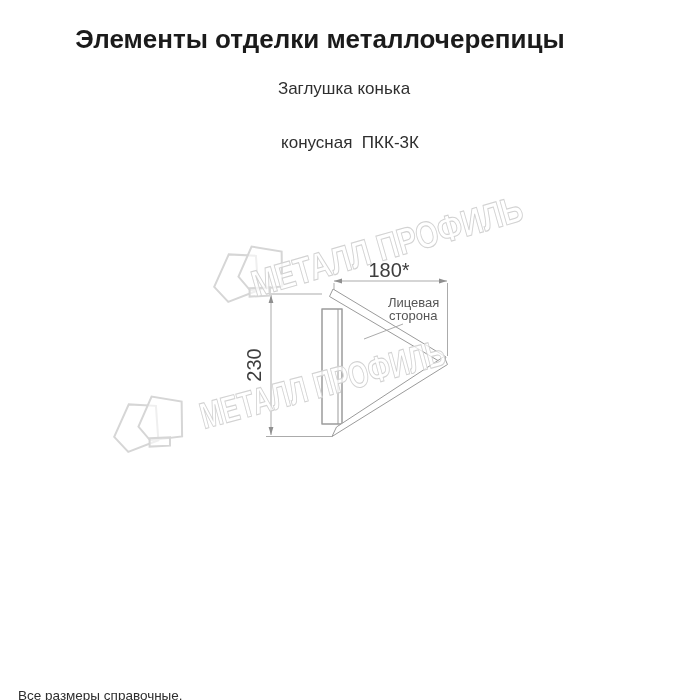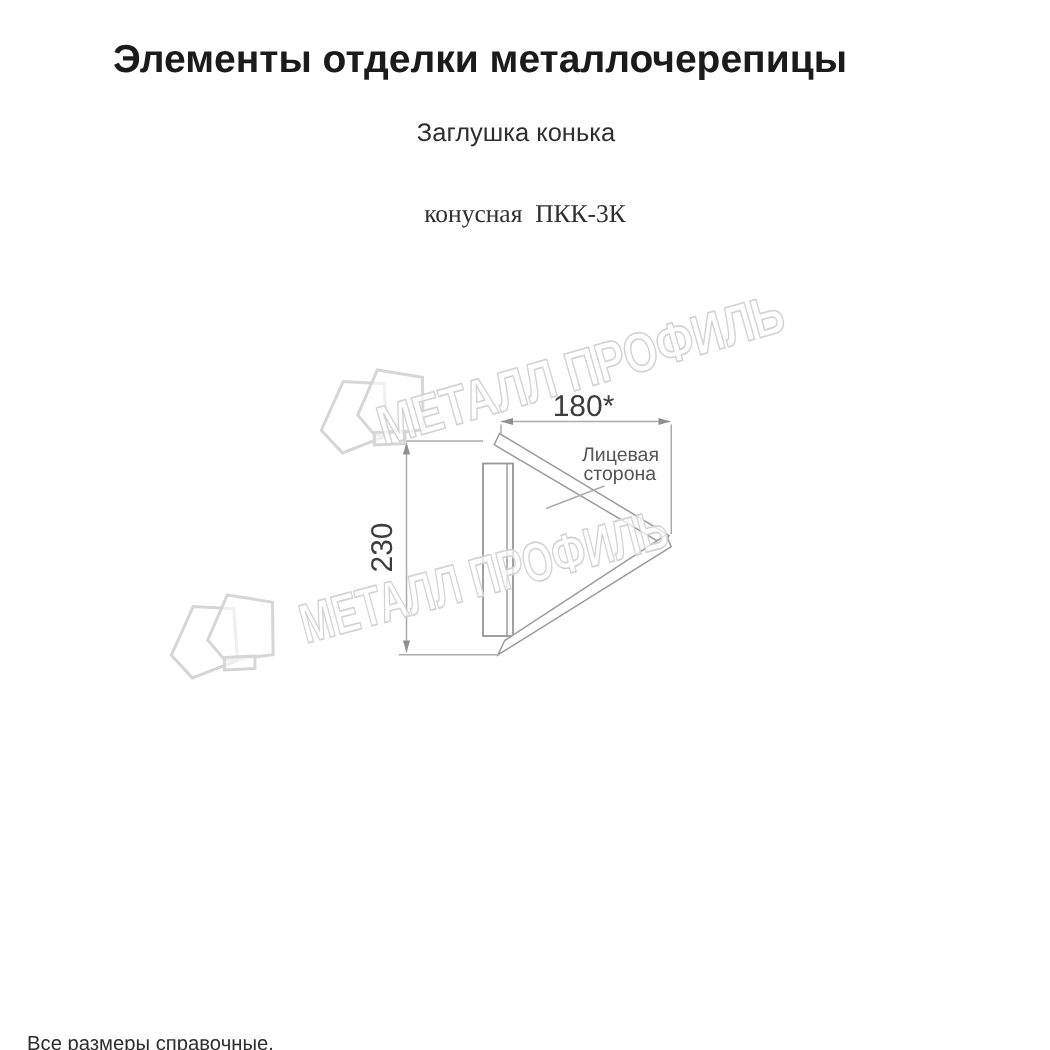--- a/index.html
+++ b/index.html
@@ -11,21 +11,21 @@
   .title{
     position:absolute;top:24px;left:0;width:640px;text-align:center;
     font-size:26px;font-weight:bold;color:#1b1b1b;line-height:30px;
   }
   .subtitle{
     position:absolute;top:79px;left:0;width:688px;text-align:center;
     font-size:17px;color:#2f2f2f;line-height:20px;
   }
   .variant{
     position:absolute;top:133px;left:0;width:700px;text-align:center;
-    font-size:17px;color:#2f2f2f;white-space:pre;font-family:Liberation Serif, serif;
+    font-size:17px;color:#2f2f2f;white-space:pre;
   }
   .drawing-svg{position:absolute;top:0;left:0;}
   .footer{
     position:absolute;left:18px;top:687px;
     font-size:13.5px;color:#2e2e2e;line-height:17.5px;
   }
   
   .dim-text{font-family:"Liberation Sans",sans-serif;font-size:20px;fill:#3d3d3d;}
   .callout-text{font-family:"Liberation Sans",sans-serif;font-size:13px;fill:#555555;}
   .wm-text{

